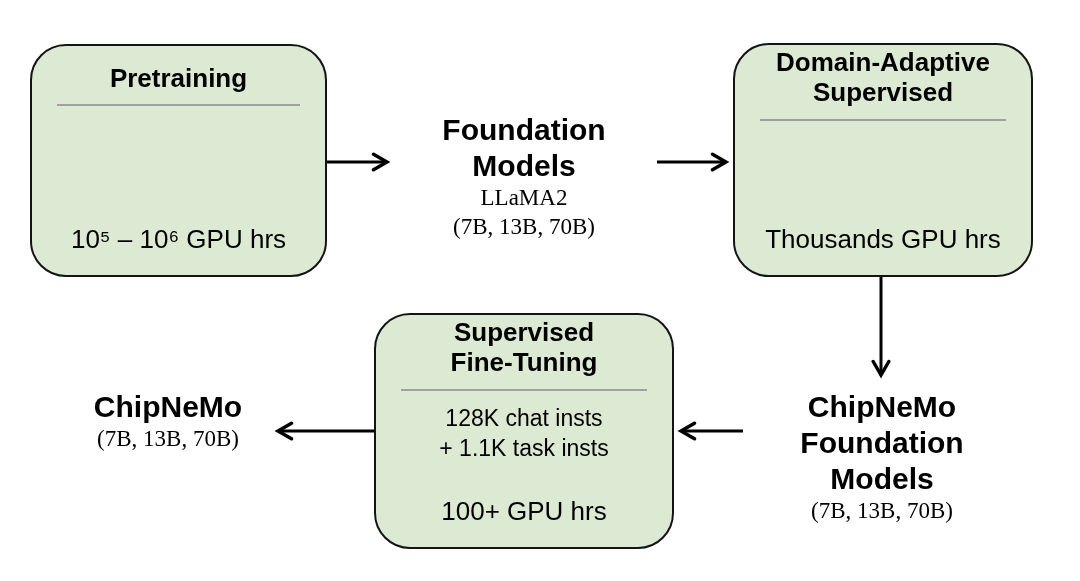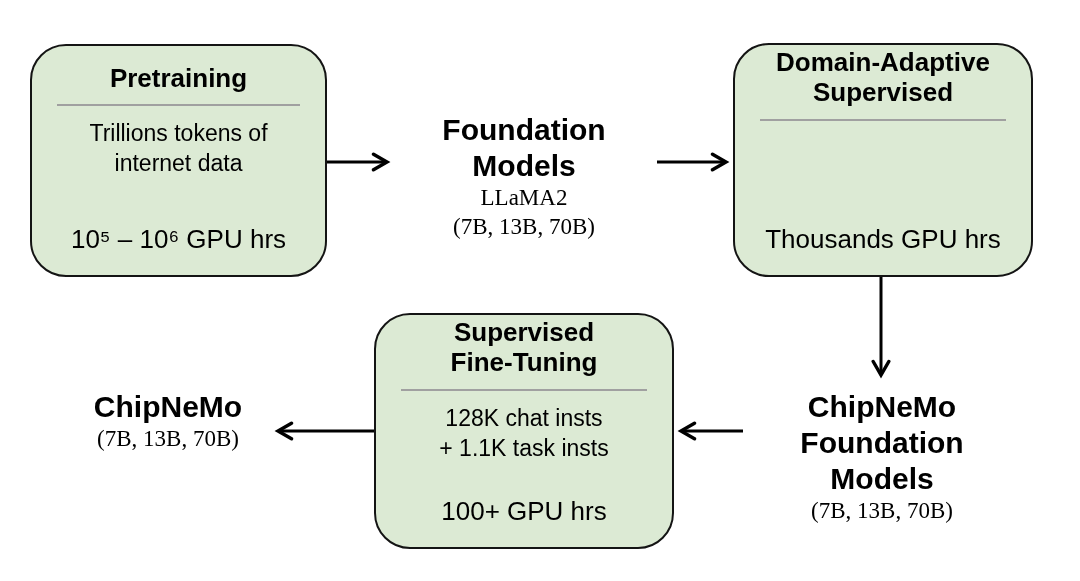--- a/index.html
+++ b/index.html
@@ -87,22 +87,20 @@
     <line x1="327" y1="162" x2="387" y2="162" stroke="#000000" stroke-width="3" marker-end="url(#ah)"></line>
     <line x1="657" y1="162" x2="726" y2="162" stroke="#000000" stroke-width="3" marker-end="url(#ah)"></line>
     <line x1="881" y1="277" x2="881" y2="375" stroke="#000000" stroke-width="3" marker-end="url(#ah)"></line>
     <line x1="743" y1="431" x2="681" y2="431" stroke="#000000" stroke-width="3" marker-end="url(#ah)"></line>
     <line x1="374" y1="431" x2="278" y2="431" stroke="#000000" stroke-width="3" marker-end="url(#ah)"></line>
   </svg>
 
   <div class="box" style="left:30px; top:44px; width:297px; height:233px; padding-top:15px;">
     <div class="box-title">Pretraining</div>
     <div class="box-divider"></div>
-    <div class="box-detail">Trillions tokens of
-internet data</div>
     <div class="box-compute">10⁵ – 10⁶ GPU hrs</div>
   </div>
 
   <div class="box" style="left:733px; top:43px; width:300px; height:234px;">
     <div class="box-title">Domain-Adaptive
 Supervised</div>
     <div class="box-divider"></div>
     <div class="box-compute">Thousands GPU hrs</div>
   </div>
 

